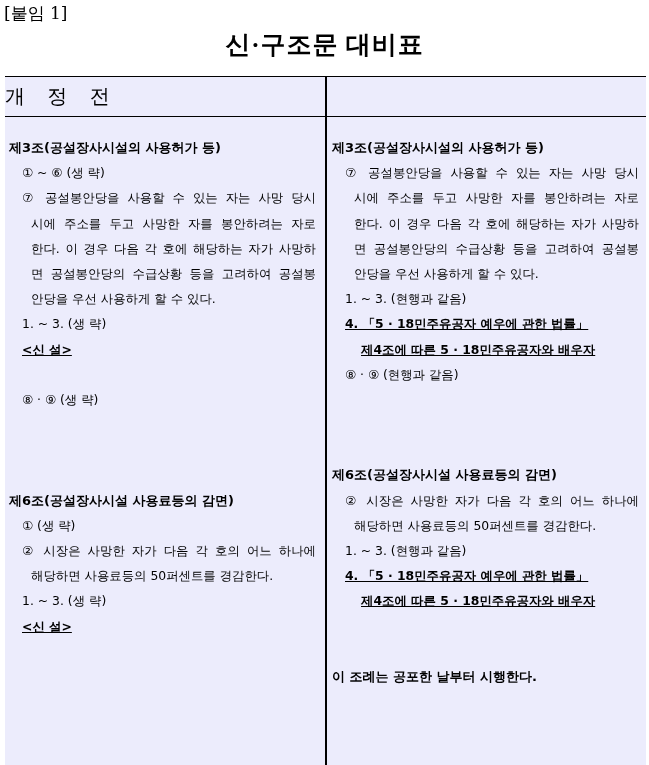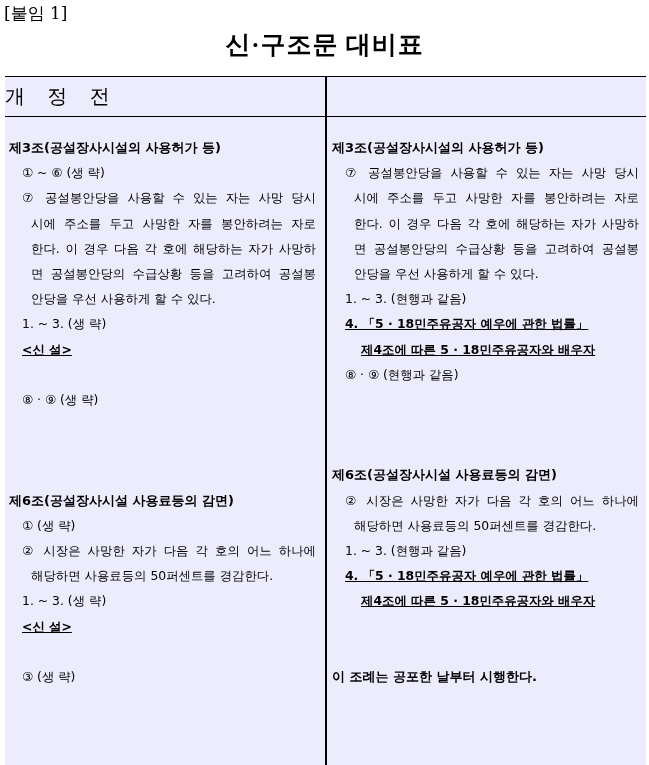--- a/index.html
+++ b/index.html
@@ -135,21 +135,20 @@
     <div class="line indent1">⑧ · ⑨ (생   략)</div>
     <div class="spacer-big"></div>
     <div class="spacer"></div>
     <div class="line article-title">제6조(공설장사시설 사용료등의 감면)</div>
     <div class="line indent1">① (생   략)</div>
     <div class="line indent1 justify">② 시장은 사망한 자가 다음 각 호의 어느 하나에</div>
     <div class="line indent2">해당하면 사용료등의 50퍼센트를 경감한다.</div>
     <div class="line indent-item">1. ~ 3. (생   략)</div>
     <div class="line new-mark">&lt;신   설&gt;</div>
     <div class="spacer"></div>
-    <div class="line indent1">③ (생   략)</div>
   </div>
 
   <div class="col right">
     <div class="line article-title">제3조(공설장사시설의 사용허가 등)</div>
     <div class="line indent1 justify">⑦ 공설봉안당을 사용할 수 있는 자는 사망 당시</div>
     <div class="line indent2 justify">시에 주소를 두고 사망한 자를 봉안하려는 자로</div>
     <div class="line indent2 justify">한다. 이 경우 다음 각 호에 해당하는 자가 사망하</div>
     <div class="line indent2 justify">면 공설봉안당의 수급상황 등을 고려하여 공설봉</div>
     <div class="line indent2">안당을 우선 사용하게 할 수 있다.</div>
     <div class="line indent-item">1. ~ 3. (현행과 같음)</div>

